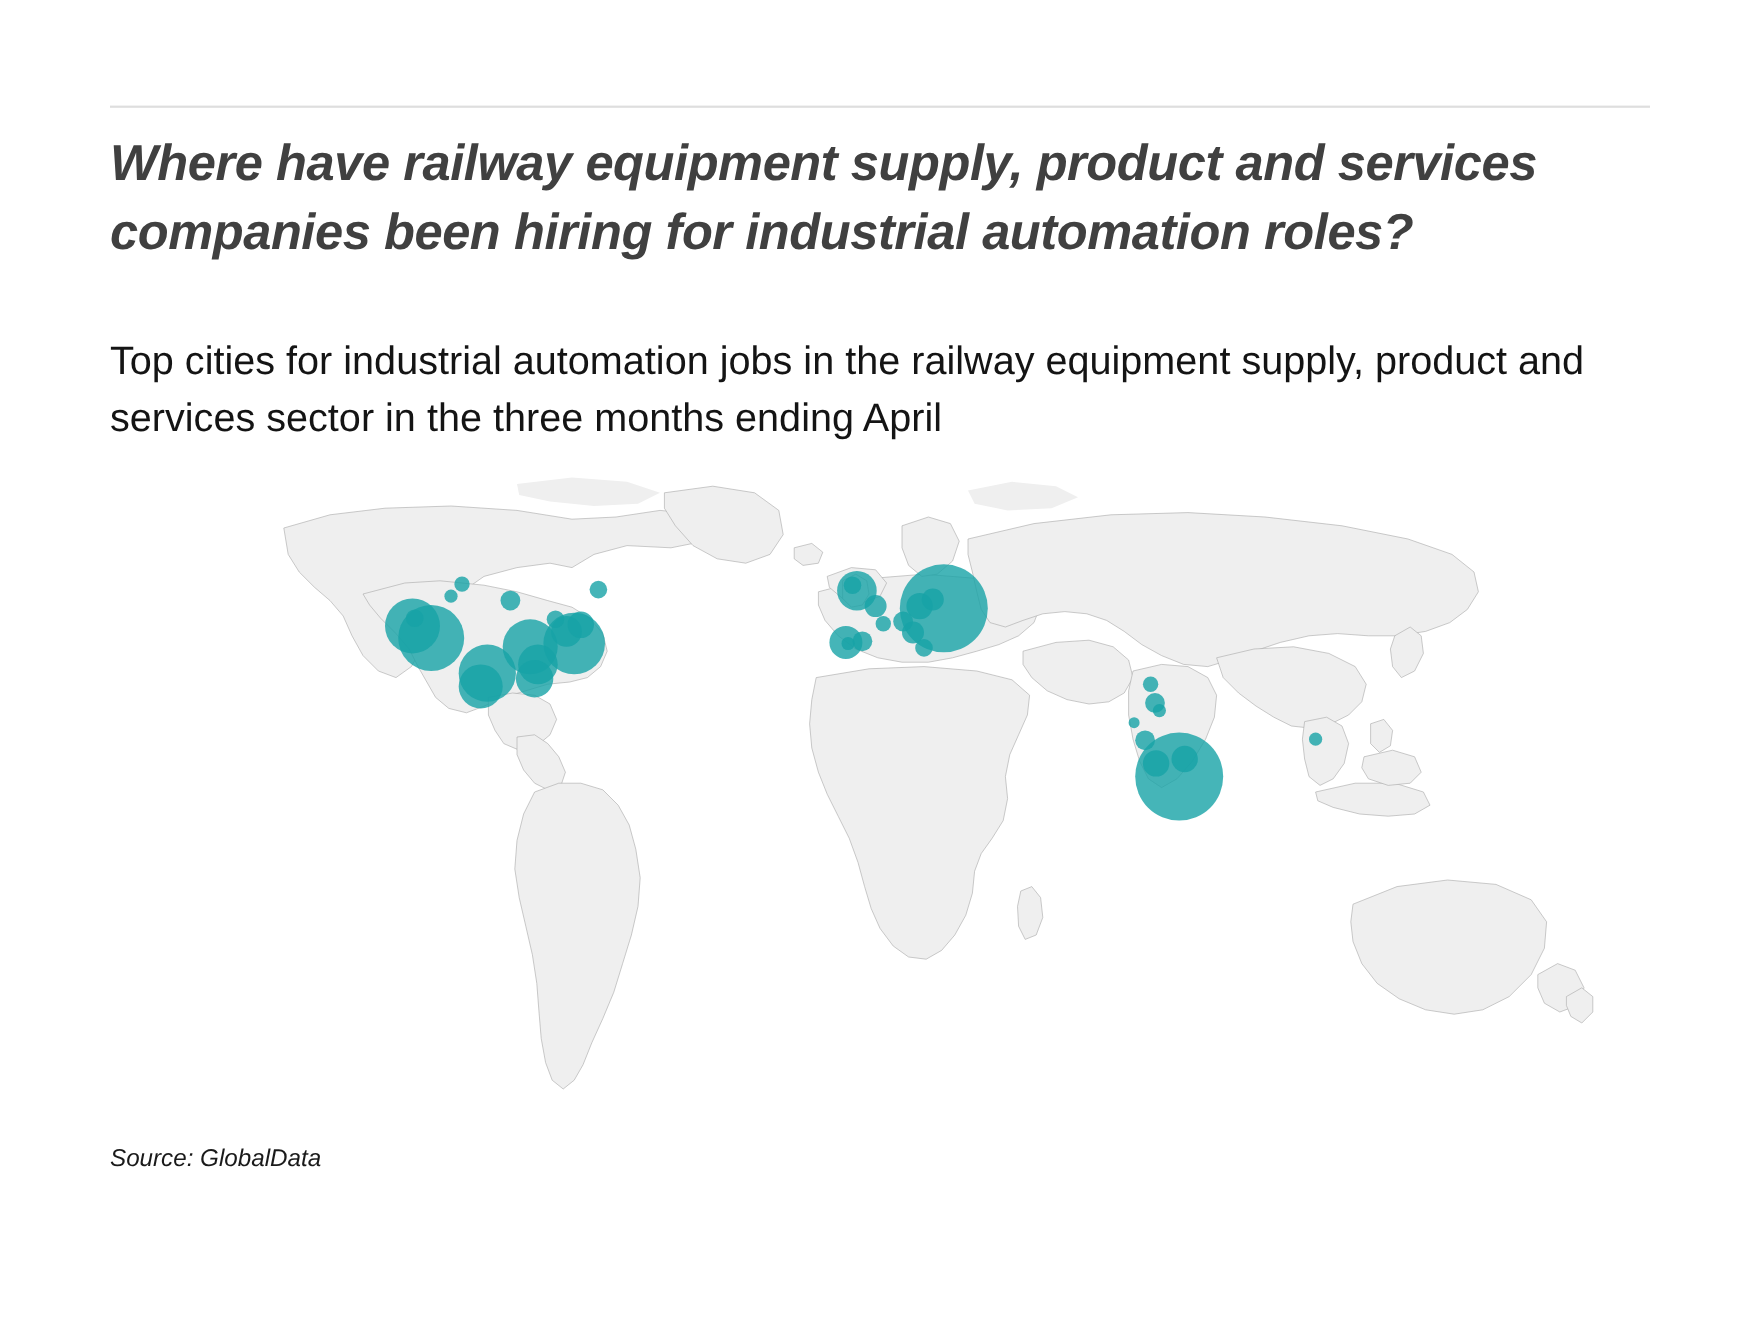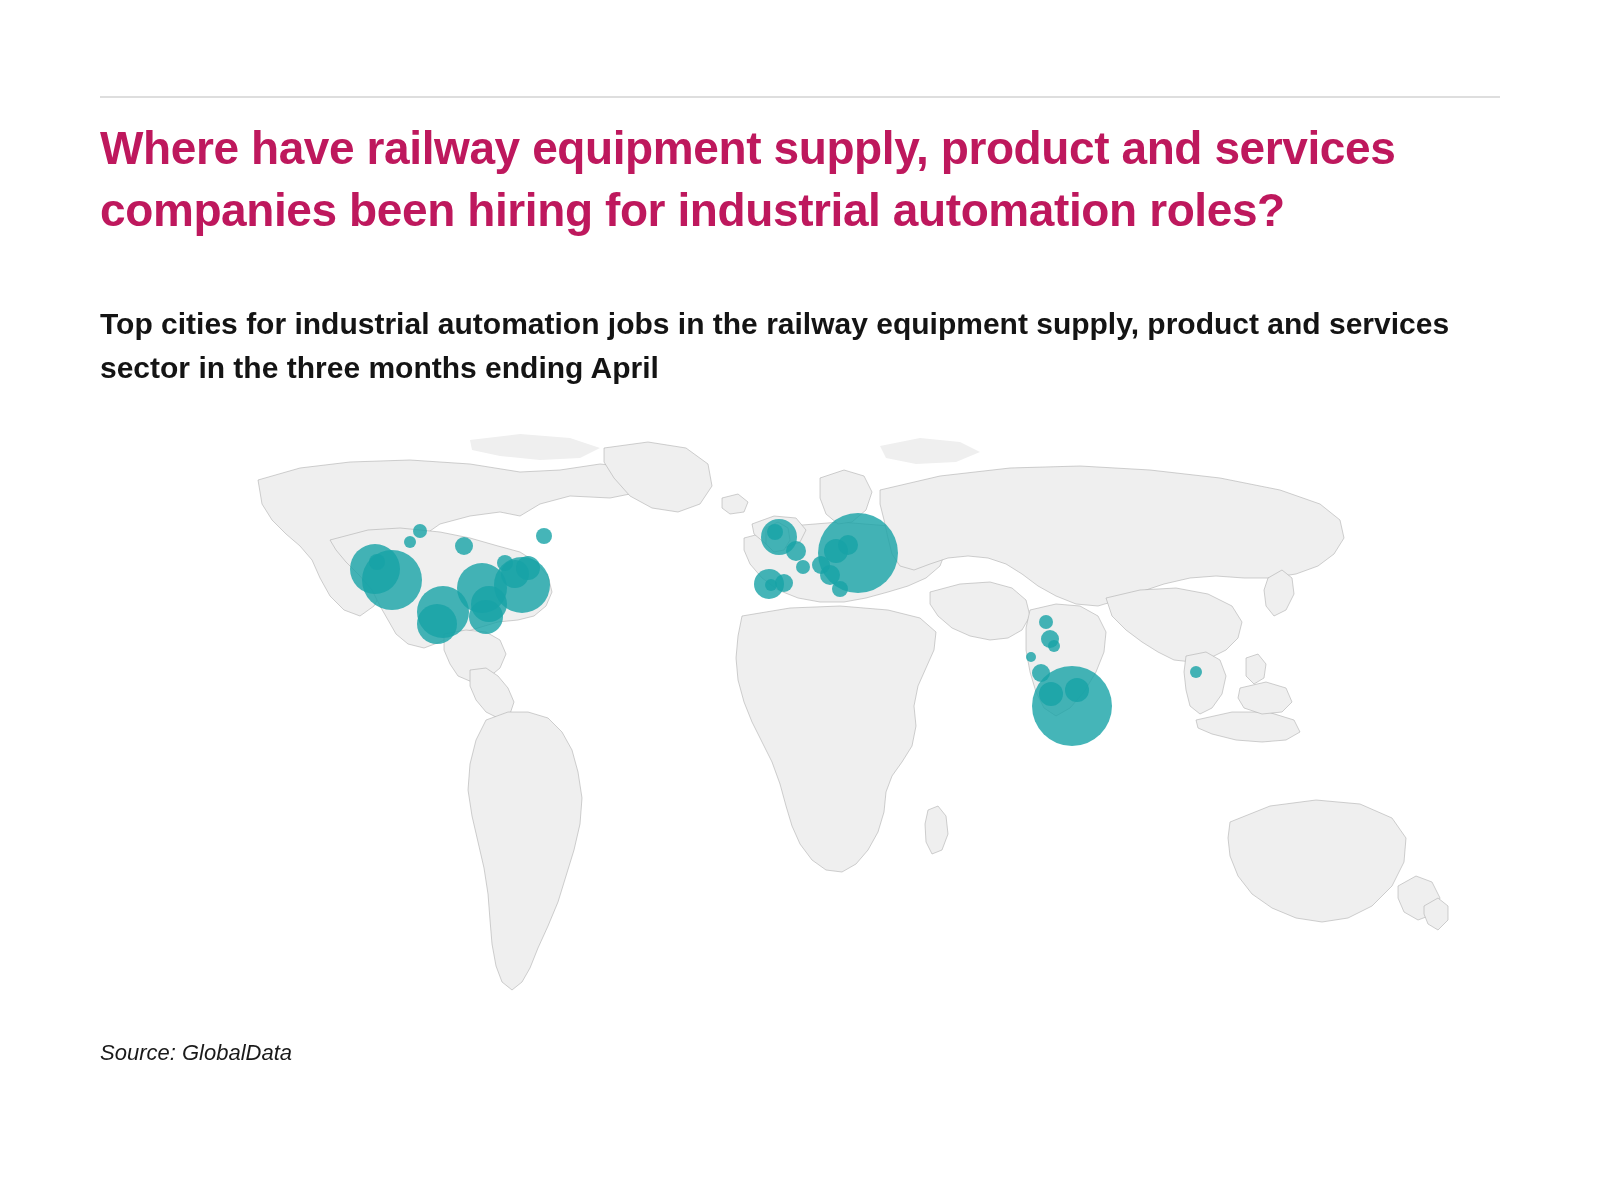--- a/index.html
+++ b/index.html
@@ -30,31 +30,32 @@
   }
   .headline {
     position: absolute;
     left: 100px;
     top: 118px;
     width: 1390px;
     font-size: 46px;
     line-height: 1.34;
     font-weight: 700;
     letter-spacing: -0.4px;
-    color: #be185d;
+    color: #404040;
     margin: 0;
+    font-style: italic;
   }
   .subhead {
     position: absolute;
     left: 100px;
     top: 302px;
     width: 1350px;
-    font-size: 30px;
+    font-size: 36px;
     line-height: 1.45;
-    font-weight: 700;
+    font-weight: 400;
     color: #141414;
     margin: 0;
   }
   .source {
     position: absolute;
     left: 100px;
     top: 1040px;
     font-size: 22px;
     font-weight: 400;
     color: #1a1a1a;

